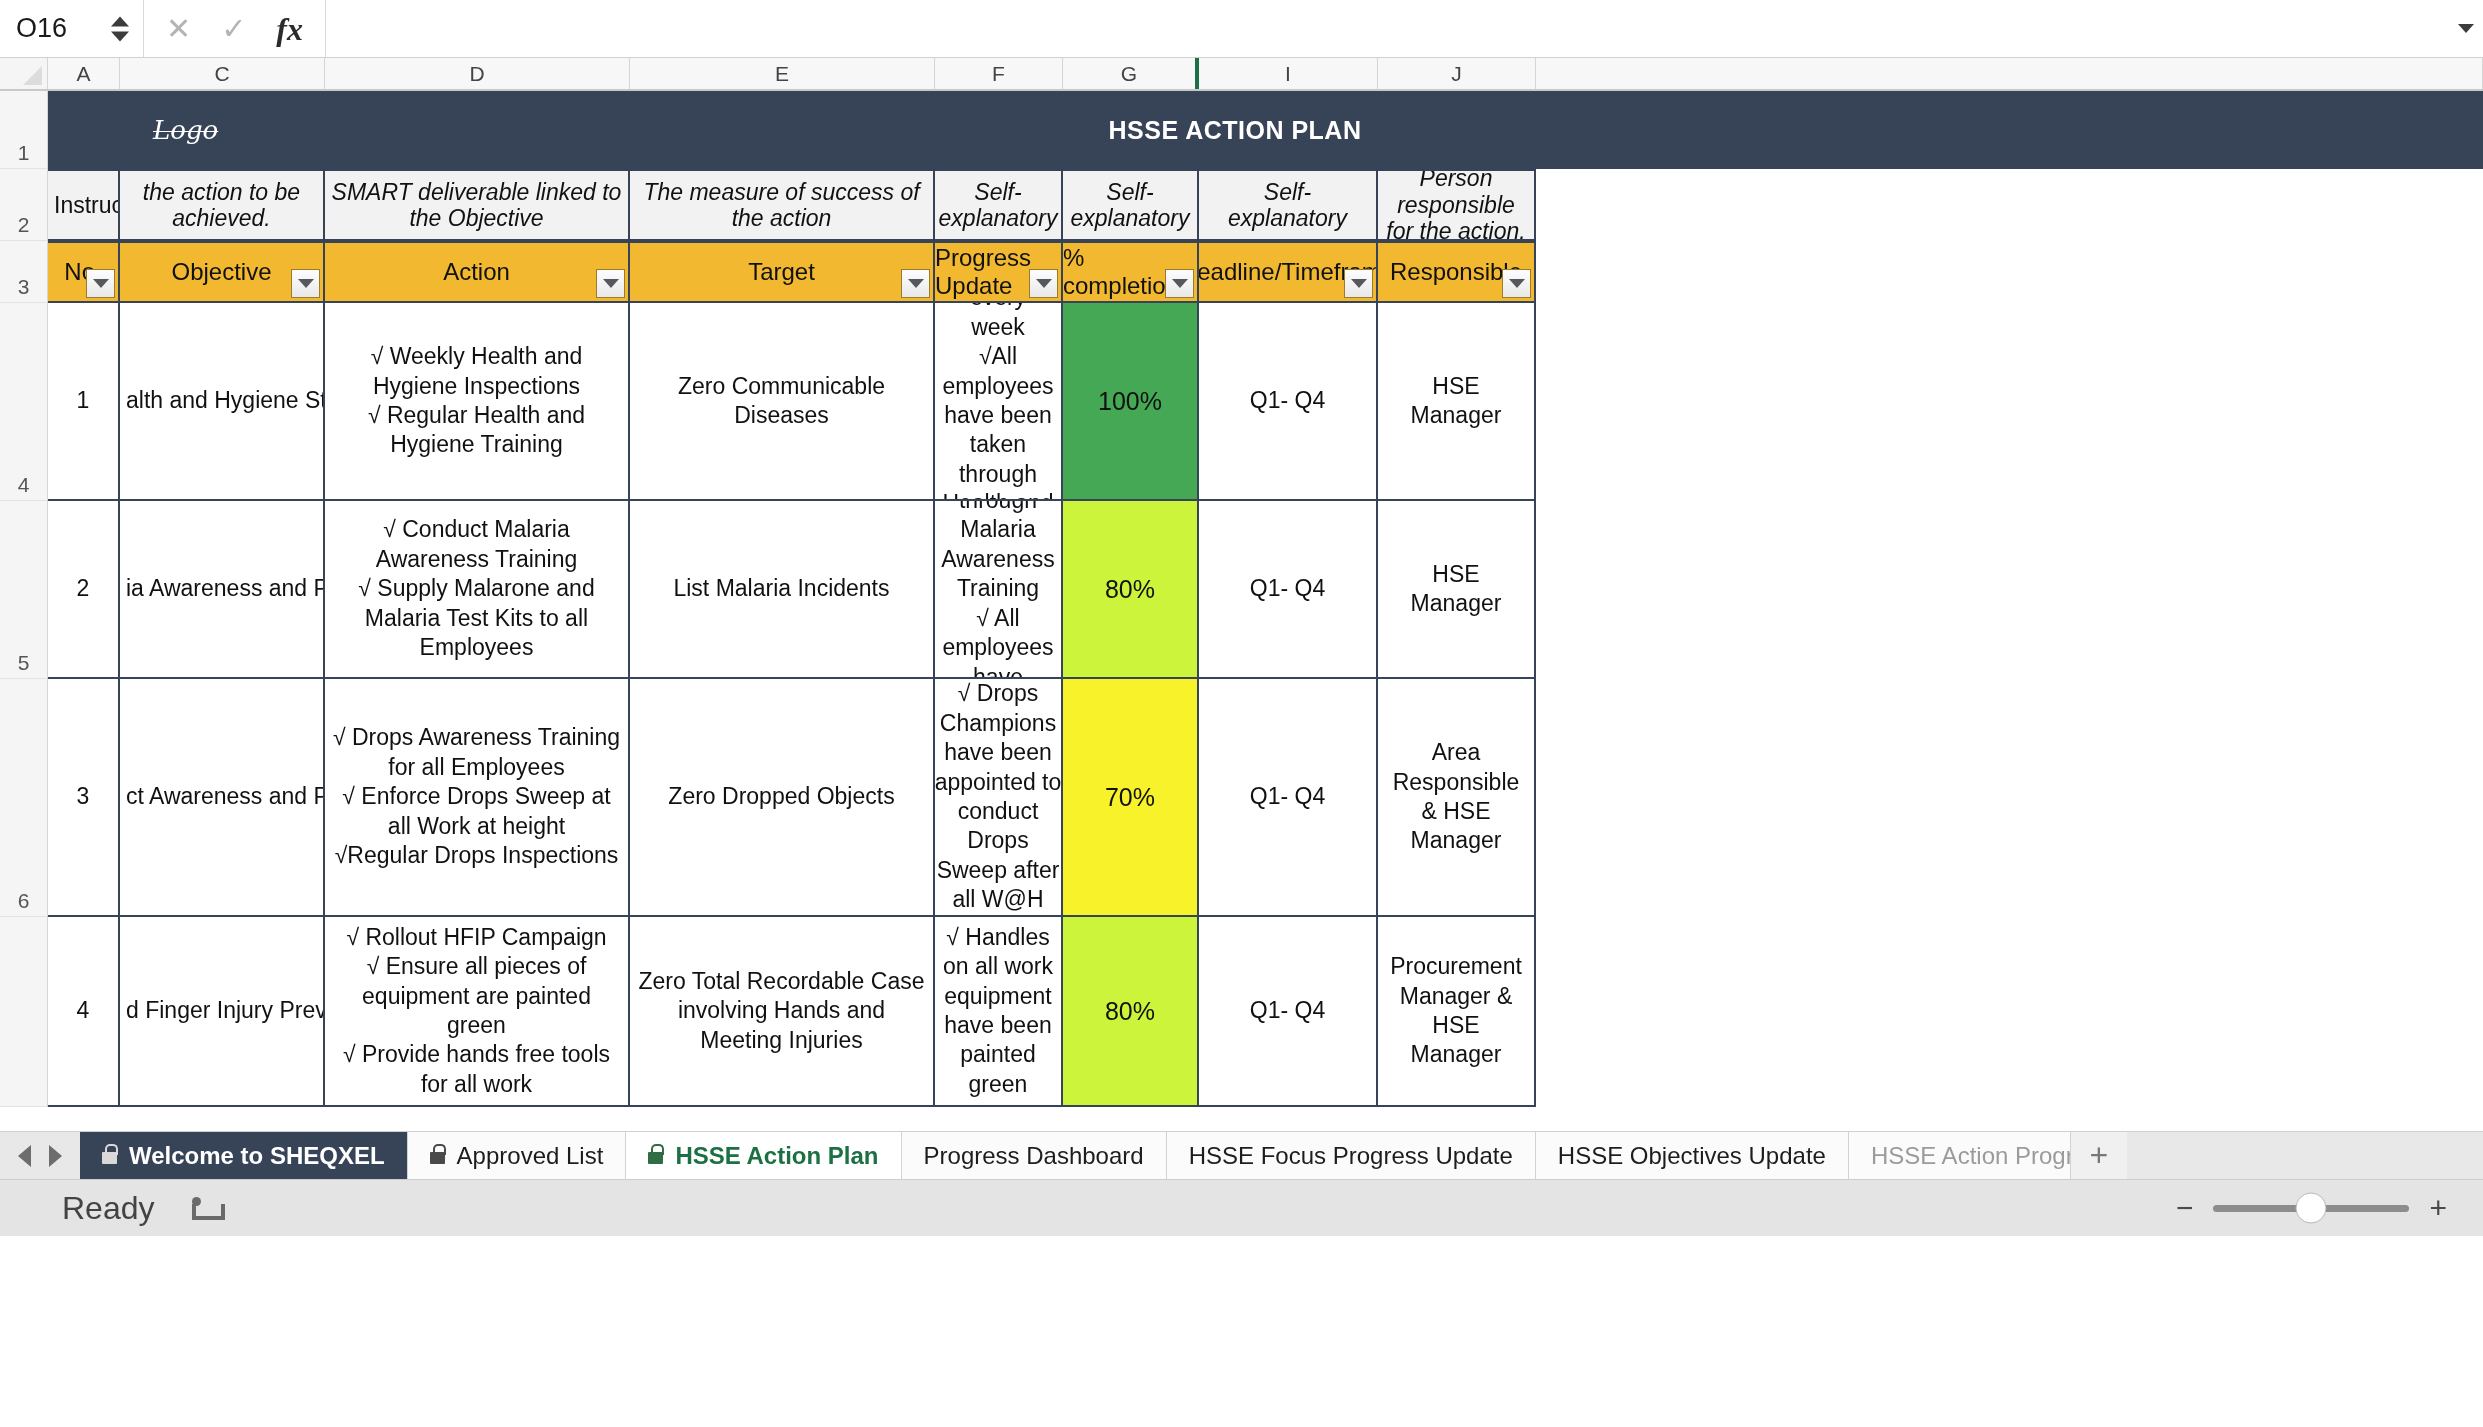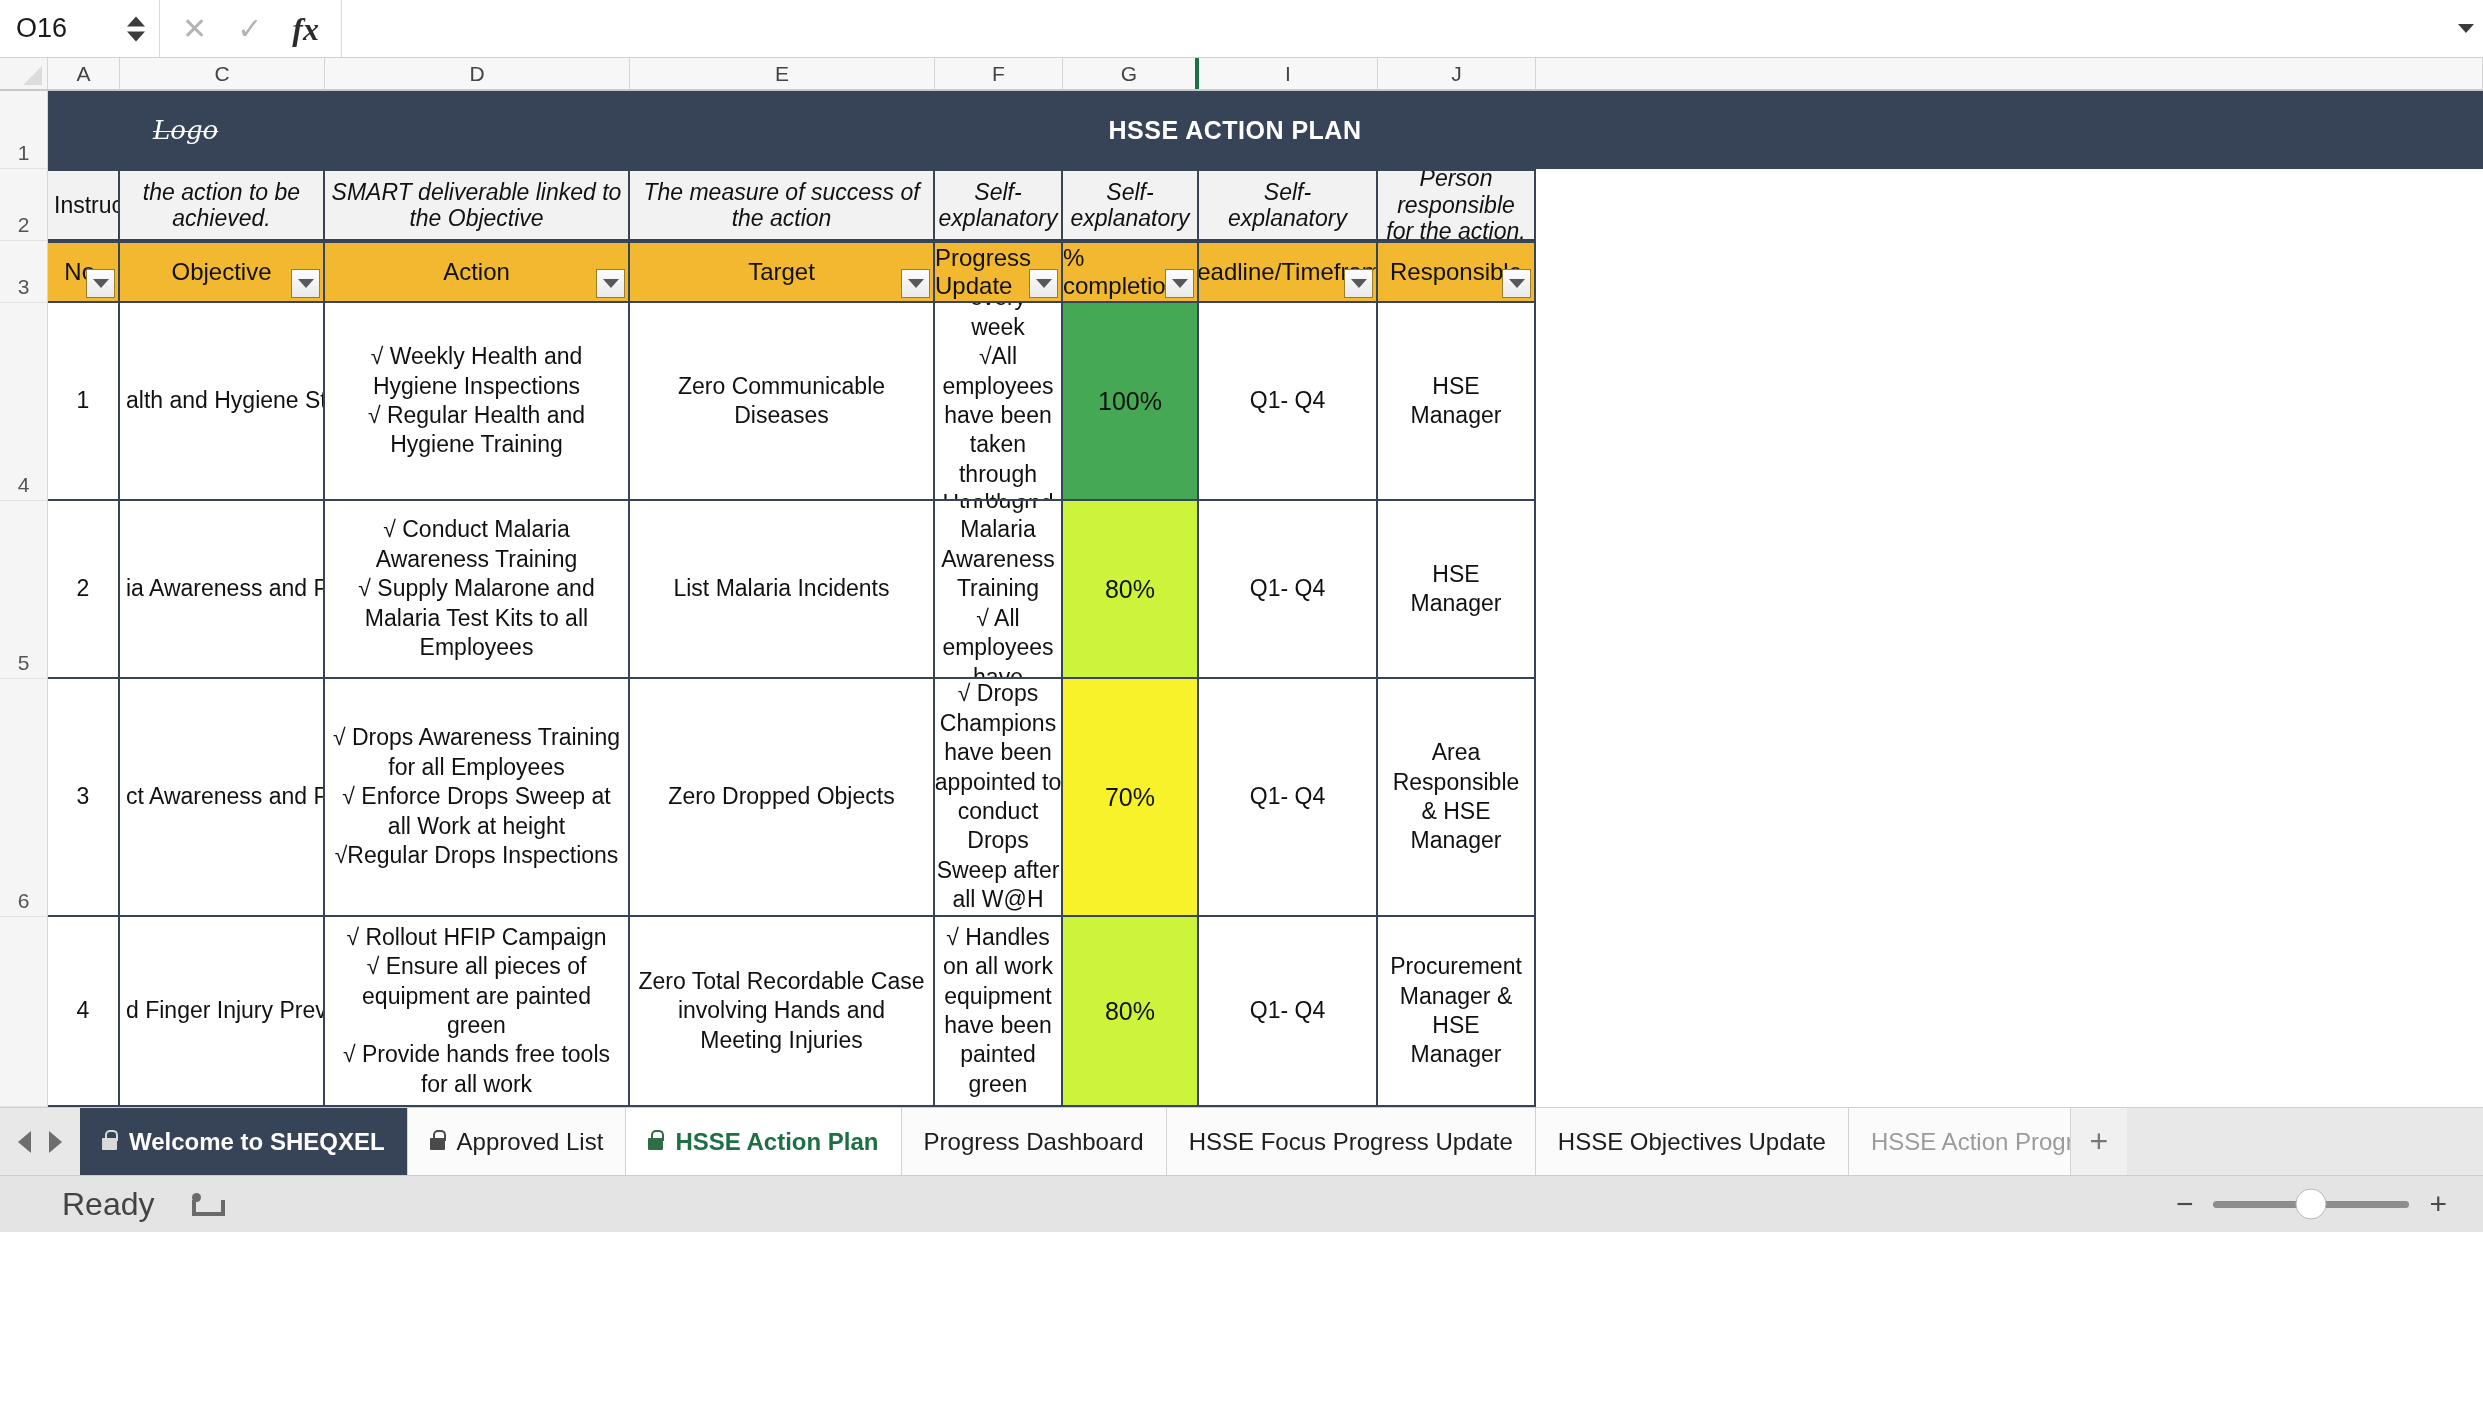--- a/index.html
+++ b/index.html
@@ -12,21 +12,21 @@
 
   
   .formula-bar {
     height: 58px;
     display: flex;
     align-items: stretch;
     background: #ffffff;
     border-bottom: 1px solid #d0d0d0;
   }
   .name-box {
-    width: 160px;
+    width: 144px;
     display: flex;
     align-items: center;
     padding-left: 16px;
     border-right: 1px solid #d9d9d9;
     position: relative;
   }
   .name-box-text {
     font-size: 27px;
     color: #1a1a1a;
   }
@@ -247,25 +247,26 @@
   .c-d  { width: 305px; flex: none; }
   .c-e  { width: 305px; flex: none; }
   .c-f  { width: 128px; flex: none; }
   .c-g  { width: 136px; flex: none; }
   .c-i  { width: 179px; flex: none; }
   .c-j  { width: 158px; flex: none; }
   .c-k  { flex: 1; }
 
   
   .tabbar {
-    height: 68px;
+    height: 48px;
     background: #e8e8e8;
     display: flex;
     align-items: stretch;
     border-top: 1px solid #cfcfcf;
+    margin-top: 24px;
   }
   .tab-navs {
     display: flex;
     align-items: center;
     gap: 18px;
     padding: 0 18px;
   }
   .nav-arrow {
     width: 0; height: 0;
     border-top: 11px solid transparent;

